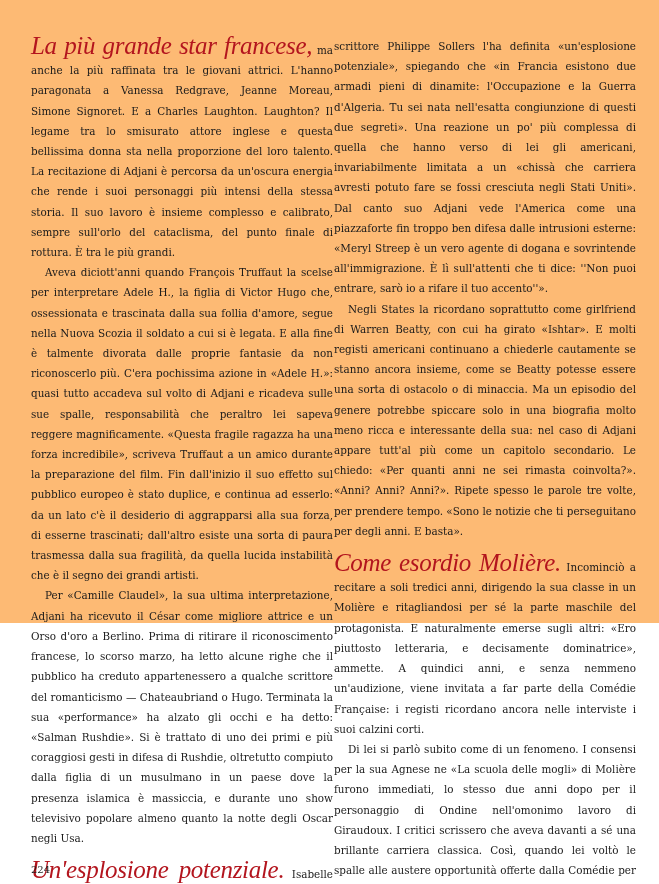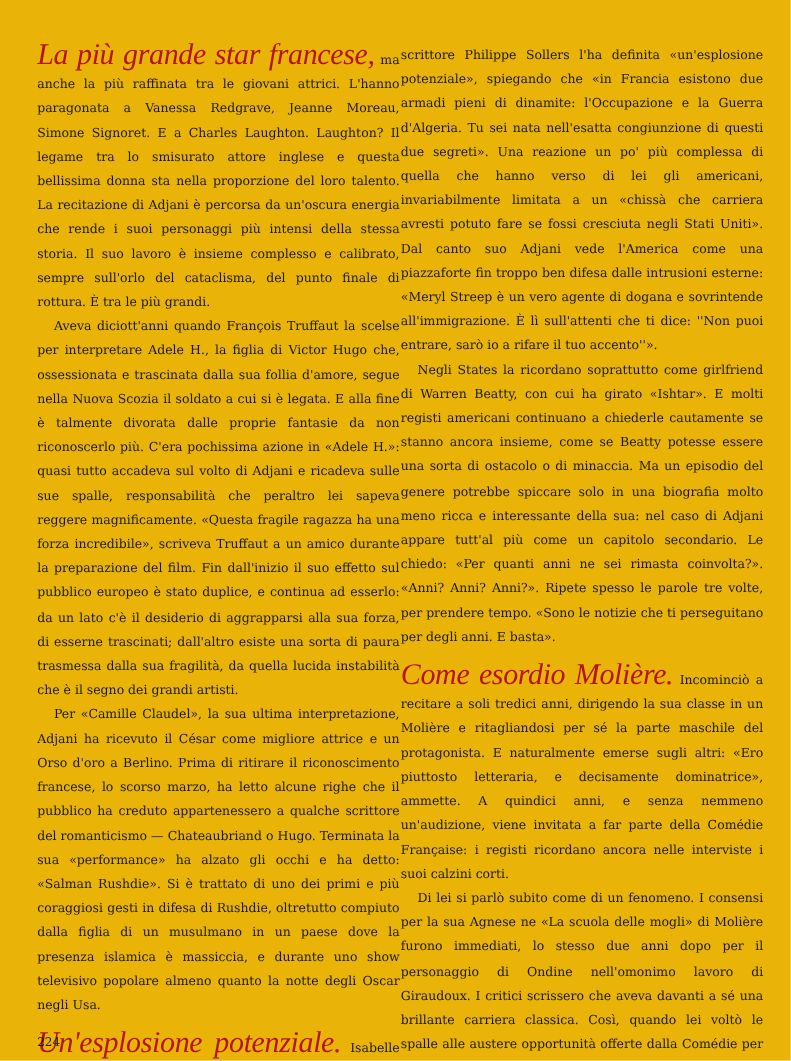--- a/index.html
+++ b/index.html
@@ -1,18 +1,18 @@
 <!DOCTYPE html>
 <html><head>
   <meta charset="utf-8">
   <style>
     html, body { margin: 0; padding: 0; background: #ffffff; }
     body { width: 659px; height: 884px; position: relative; overflow: hidden;
       font-family: "DejaVu Serif", "Liberation Serif", serif; color: #1a1a1a; }
-    .page { position: absolute; left: 0; top: 0; width: 659px; height: 884px; background: #eab308; }
+    .page { position: absolute; left: 0; top: 0; width: 659px; height: 623px; background: #fdba74; }
     .col { position: absolute; top: 20px; width: 302px; font-size: 10.4px; line-height: 20.2px;
       text-align: justify; letter-spacing: 0; }
     .col-left { left: 31px; }
     .col-right { left: 334px; top: 20px; }
     .col p { margin: 0; text-indent: 0; }
     .col p.ind { text-indent: 14px; }
     .head { font-family: "Liberation Serif", "DejaVu Serif", serif; font-style: italic;
       color: #b3151e; font-size: 25px; letter-spacing: -0.3px; line-height: 20px; }
     .sp { display: block; height: 12px; }
     .lead-gap { display:block; height: 16px; }

